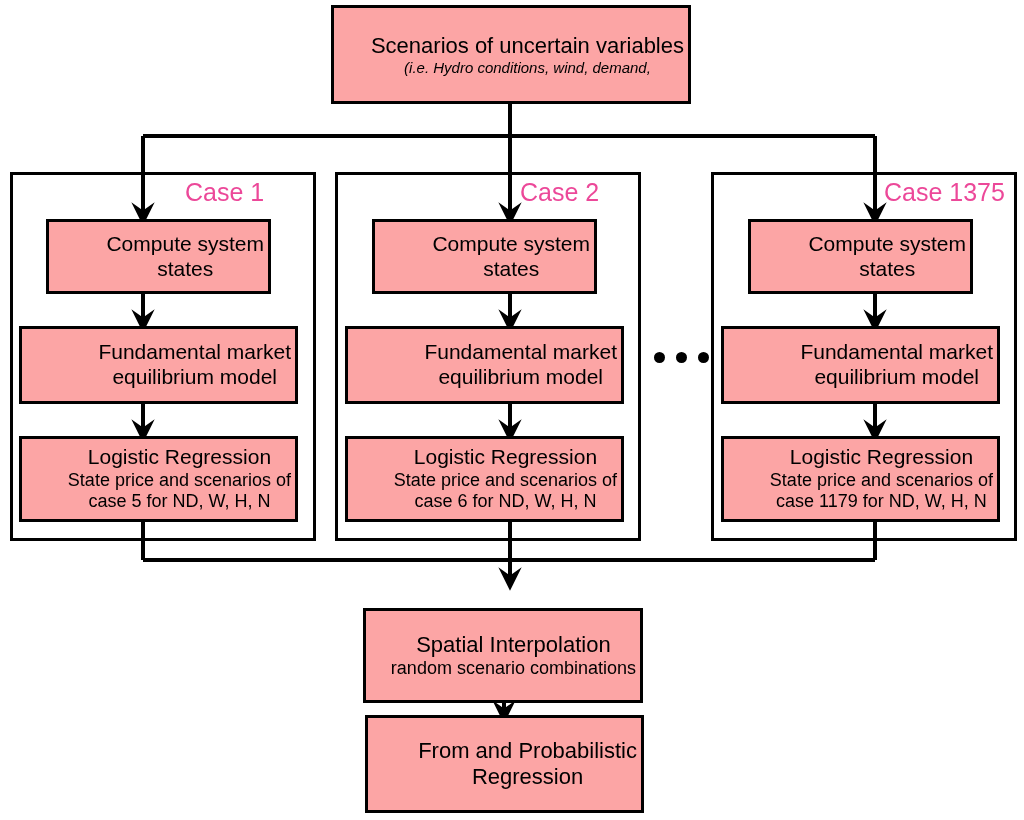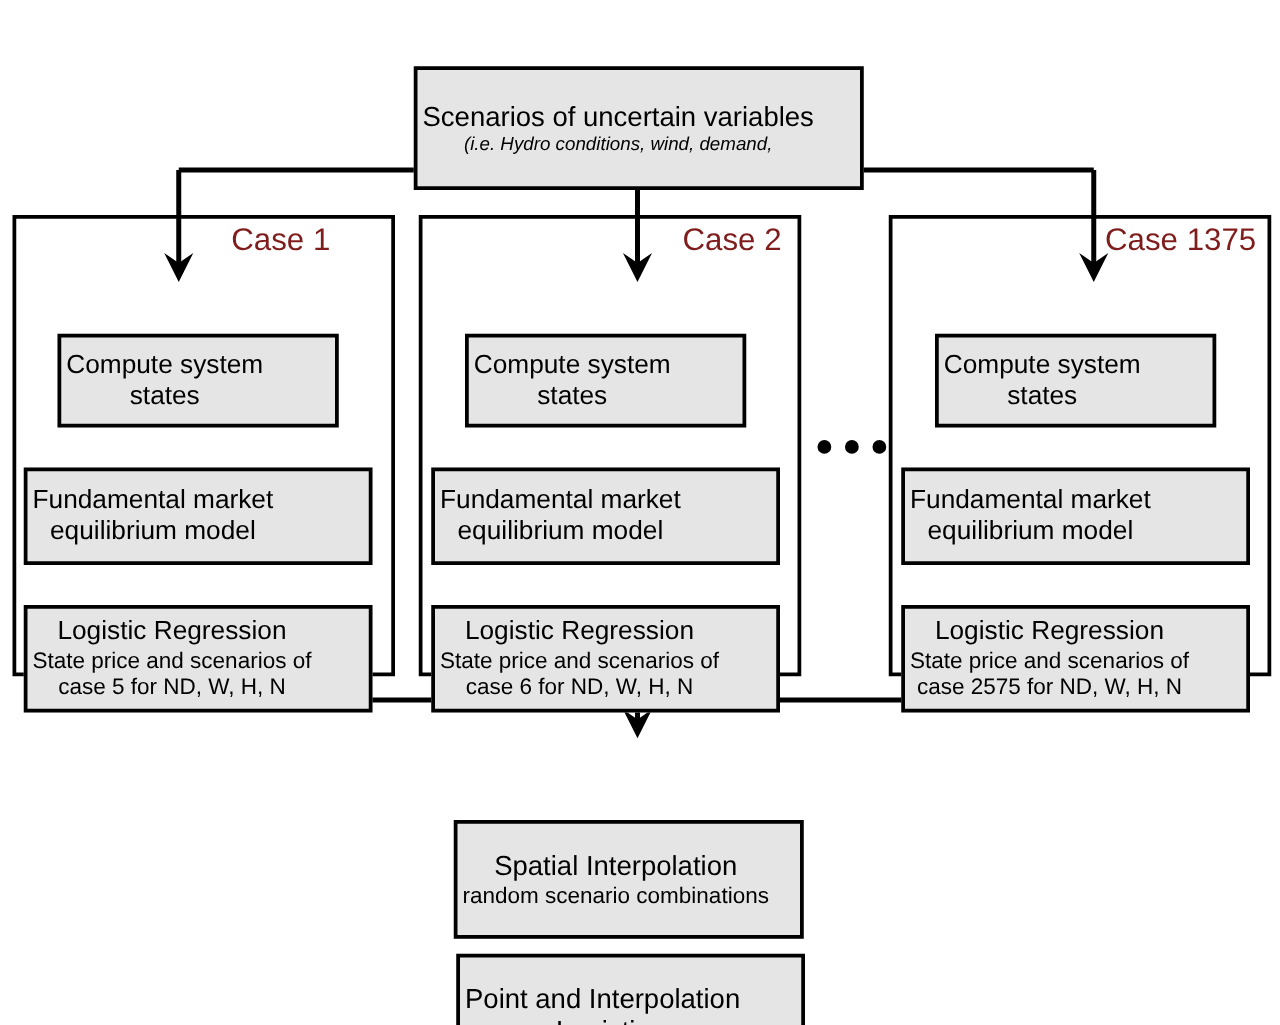--- a/index.html
+++ b/index.html
@@ -21,41 +21,40 @@
     left: 0;
     top: 0;
     width: 1024px;
     height: 820px;
     pointer-events: none;
   }
   .box {
     position: absolute;
     box-sizing: border-box;
     border: 3px solid #000000;
-    background: #e5e5e5;
+    background: #fca5a5;
     display: flex;
     flex-direction: column;
-    align-items: flex-start;
+    align-items: flex-end;
     justify-content: center;
     text-align: center;
     line-height: 1.18;
-    margin-top: 48px;
   }
   .panel {
     position: absolute;
     box-sizing: border-box;
     border: 3px solid #000000;
     background: transparent;
   }
   .panel-label {
     position: absolute;
     font-size: 25px;
     line-height: 1;
     white-space: nowrap;
-    color: #7f1d1d;
+    color: #ec4899;
   }
   .box-inner { padding: 0 4px; }
   .t21 { font-size: 21px; }
   .t22 { font-size: 22px; }
   .t19i { font-size: 15px; font-style: italic; }
   .t18i { font-size: 18px; }
   .ellipsis {
     position: absolute;
     display: flex;
     gap: 11px;
@@ -136,21 +135,21 @@
 
   <div class="box" style="left:19px; top:436px; width:279px; height:86px;">
     <div class="box-inner">
       <div class="t21">Logistic Regression</div>
       <div class="t18i">State price and scenarios of</div>
       <div class="t18i">case 5 for ND, W, H, N</div>
     </div>
   </div>
 
   <div class="panel" style="left:335px; top:172px; width:306px; height:369px;"></div>
-  <div class="panel-label" style="left:546px; top:180px;">Case 2</div>
+  <div class="panel-label" style="left:520px; top:180px;">Case 2</div>
 
   <div class="box" style="left:372px; top:219px; width:225px; height:75px;">
     <div class="box-inner">
       <div class="t21">Compute system</div>
       <div class="t21">states</div>
     </div>
   </div>
 
   <div class="box" style="left:345px; top:326px; width:279px; height:78px;">
     <div class="box-inner">
@@ -187,31 +186,31 @@
     <div class="box-inner">
       <div class="t21">Fundamental market</div>
       <div class="t21">equilibrium model</div>
     </div>
   </div>
 
   <div class="box" style="left:721px; top:436px; width:279px; height:86px;">
     <div class="box-inner">
       <div class="t21">Logistic Regression</div>
       <div class="t18i">State price and scenarios of</div>
-      <div class="t18i">case 2575 for ND, W, H, N</div>
+      <div class="t18i">case 1179 for ND, W, H, N</div>
     </div>
   </div>
 
   <div class="box" style="left:363px; top:608px; width:280px; height:95px;">
     <div class="box-inner">
       <div class="t22">Spatial Interpolation</div>
       <div class="t18i">random scenario combinations</div>
     </div>
   </div>
 
   <div class="box" style="left:365px; top:715px; width:279px; height:98px;">
     <div class="box-inner">
-      <div class="t22">Point and Interpolation</div>
-      <div class="t22">Logistic</div>
+      <div class="t22">From and Probabilistic</div>
+      <div class="t22">Regression</div>
     </div>
   </div>
 
 </div>
 
 </body></html>

